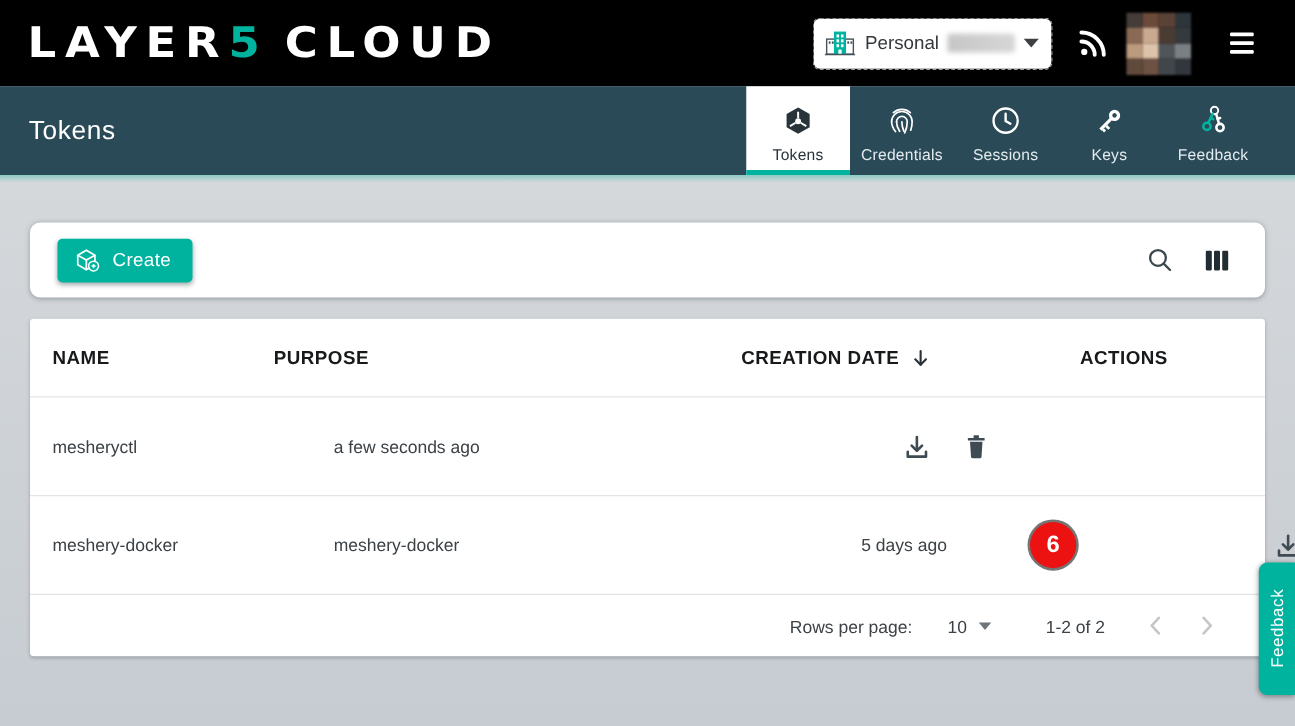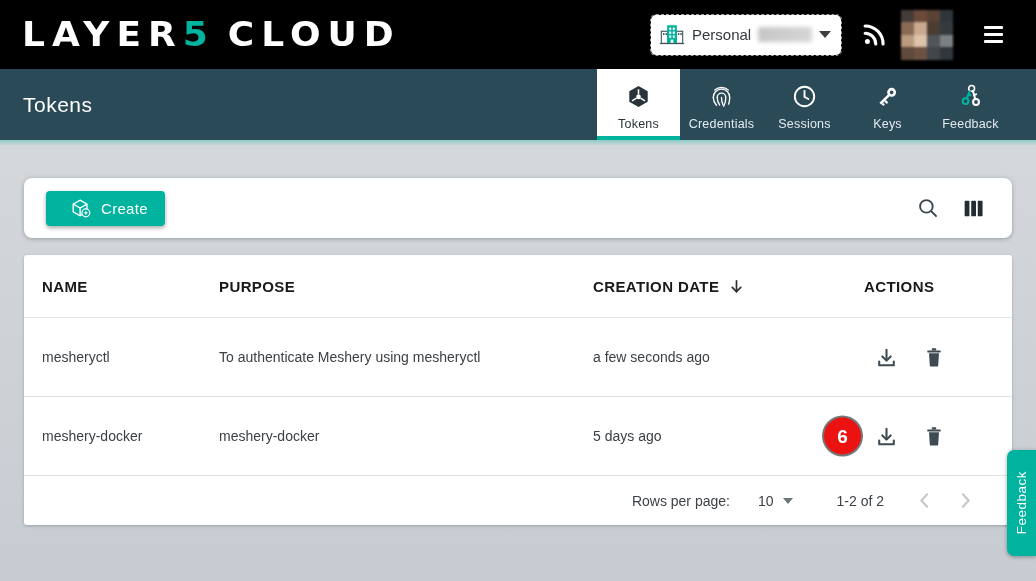--- a/index.html
+++ b/index.html
@@ -51,31 +51,31 @@
   .tab.active .tab-label { color:#28333a; }
 
   
   .main { flex:1; position:relative; background:linear-gradient(#d4d8db,#c7ccd2); }
   .glow { position:absolute; top:0; left:0; right:0; height:6px;
           background:linear-gradient(#8ccbc5, rgba(140,203,197,0)); }
 
   .toolbar-card { margin:38px 24px 0; height:60px; background:#fff; border-radius:8px;
                   box-shadow:0 1px 4px rgba(40,50,60,.35); display:flex; align-items:center; padding:0 24px 0 22px; }
   .create-btn { display:flex; align-items:center; gap:9px; background:#00B39F; color:#fff; border:none; border-radius:4px;
-                height:35px; padding:0 17px 0 24px; font-size:15px; letter-spacing:.3px; font-family:inherit;
+                height:35px; padding:0 17px 0 13px; font-size:15px; letter-spacing:.3px; font-family:inherit;
                 box-shadow:0 2px 4px rgba(30,40,45,.4); cursor:pointer; }
   .toolbar-icons { margin-left:auto; display:flex; align-items:center; gap:16px; }
 
   .table-card { margin:17px 24px 0; background:#fff; border-radius:3px; box-shadow:0 1px 3px rgba(40,50,60,.3); }
   .thead, .trow { display:grid; grid-template-columns:177px 374px 249px 1fr; align-items:center; padding-left:18px; }
   .thead { height:63px; border-bottom:1px solid #e3e3e3; }
   .th { font-size:15px; font-weight:bold; color:#17191b; letter-spacing:.4px; }
   .th-date { display:flex; align-items:center; gap:8px; cursor:pointer; }
   .th-actions { margin-left:22px; }
-  .trow { height:79px; border-bottom:1px solid #e3e3e3; position:relative; }
+  .trow { height:79px; border-bottom:1px solid #e3e3e3; position:relative;gap:48px; }
   .td { font-size:14px; color:#3b4145; }
   .td-actions { display:flex; align-items:center; margin-left:30px; gap:19px; }
   .icon-btn { background:none; border:none; padding:2px; cursor:pointer; display:flex; }
   .badge { position:absolute; left:800px; top:50%; transform:translateY(-50%);
            width:37px; height:37px; border-radius:50%; background:#ec1212;
            box-shadow:0 0 0 2px rgba(25,25,25,.6);
            color:#fff; font-weight:bold; font-size:19px; display:flex; align-items:center; justify-content:center; }
   .tfoot { height:49px; display:flex; align-items:center; justify-content:flex-end;
            padding-right:34px; font-size:14px; color:#3c4247; }
   .rpp { margin-left:22px; display:flex; align-items:center; gap:9px; background:none; border:none;
@@ -287,21 +287,20 @@
               <line x1="10" y1="4" x2="10" y2="15.5"></line>
               <path d="M5.5 11 L10 15.5 L14.5 11"></path>
             </svg>
           </span>
         </div>
         <div class="th th-actions">ACTIONS</div>
       </div>
 
       <div class="trow">
         <div class="td">mesheryctl</div>
-        <div class="td">To authenticate Meshery using mesheryctl</div>
         <div class="td">a few seconds ago</div>
         <div class="td td-actions">
           <button class="icon-btn">
             <svg width="25" height="25" viewBox="0 0 24 24" fill="none" stroke="#3f4b52" stroke-width="2" stroke-linecap="round" stroke-linejoin="round">
               <line x1="12" y1="4.5" x2="12" y2="14.5"></line>
               <path d="M8 11 L12 15 L16 11"></path>
               <path d="M5 15.8 V19.5 H19 V15.8"></path>
             </svg>
           </button>
           <button class="icon-btn">

